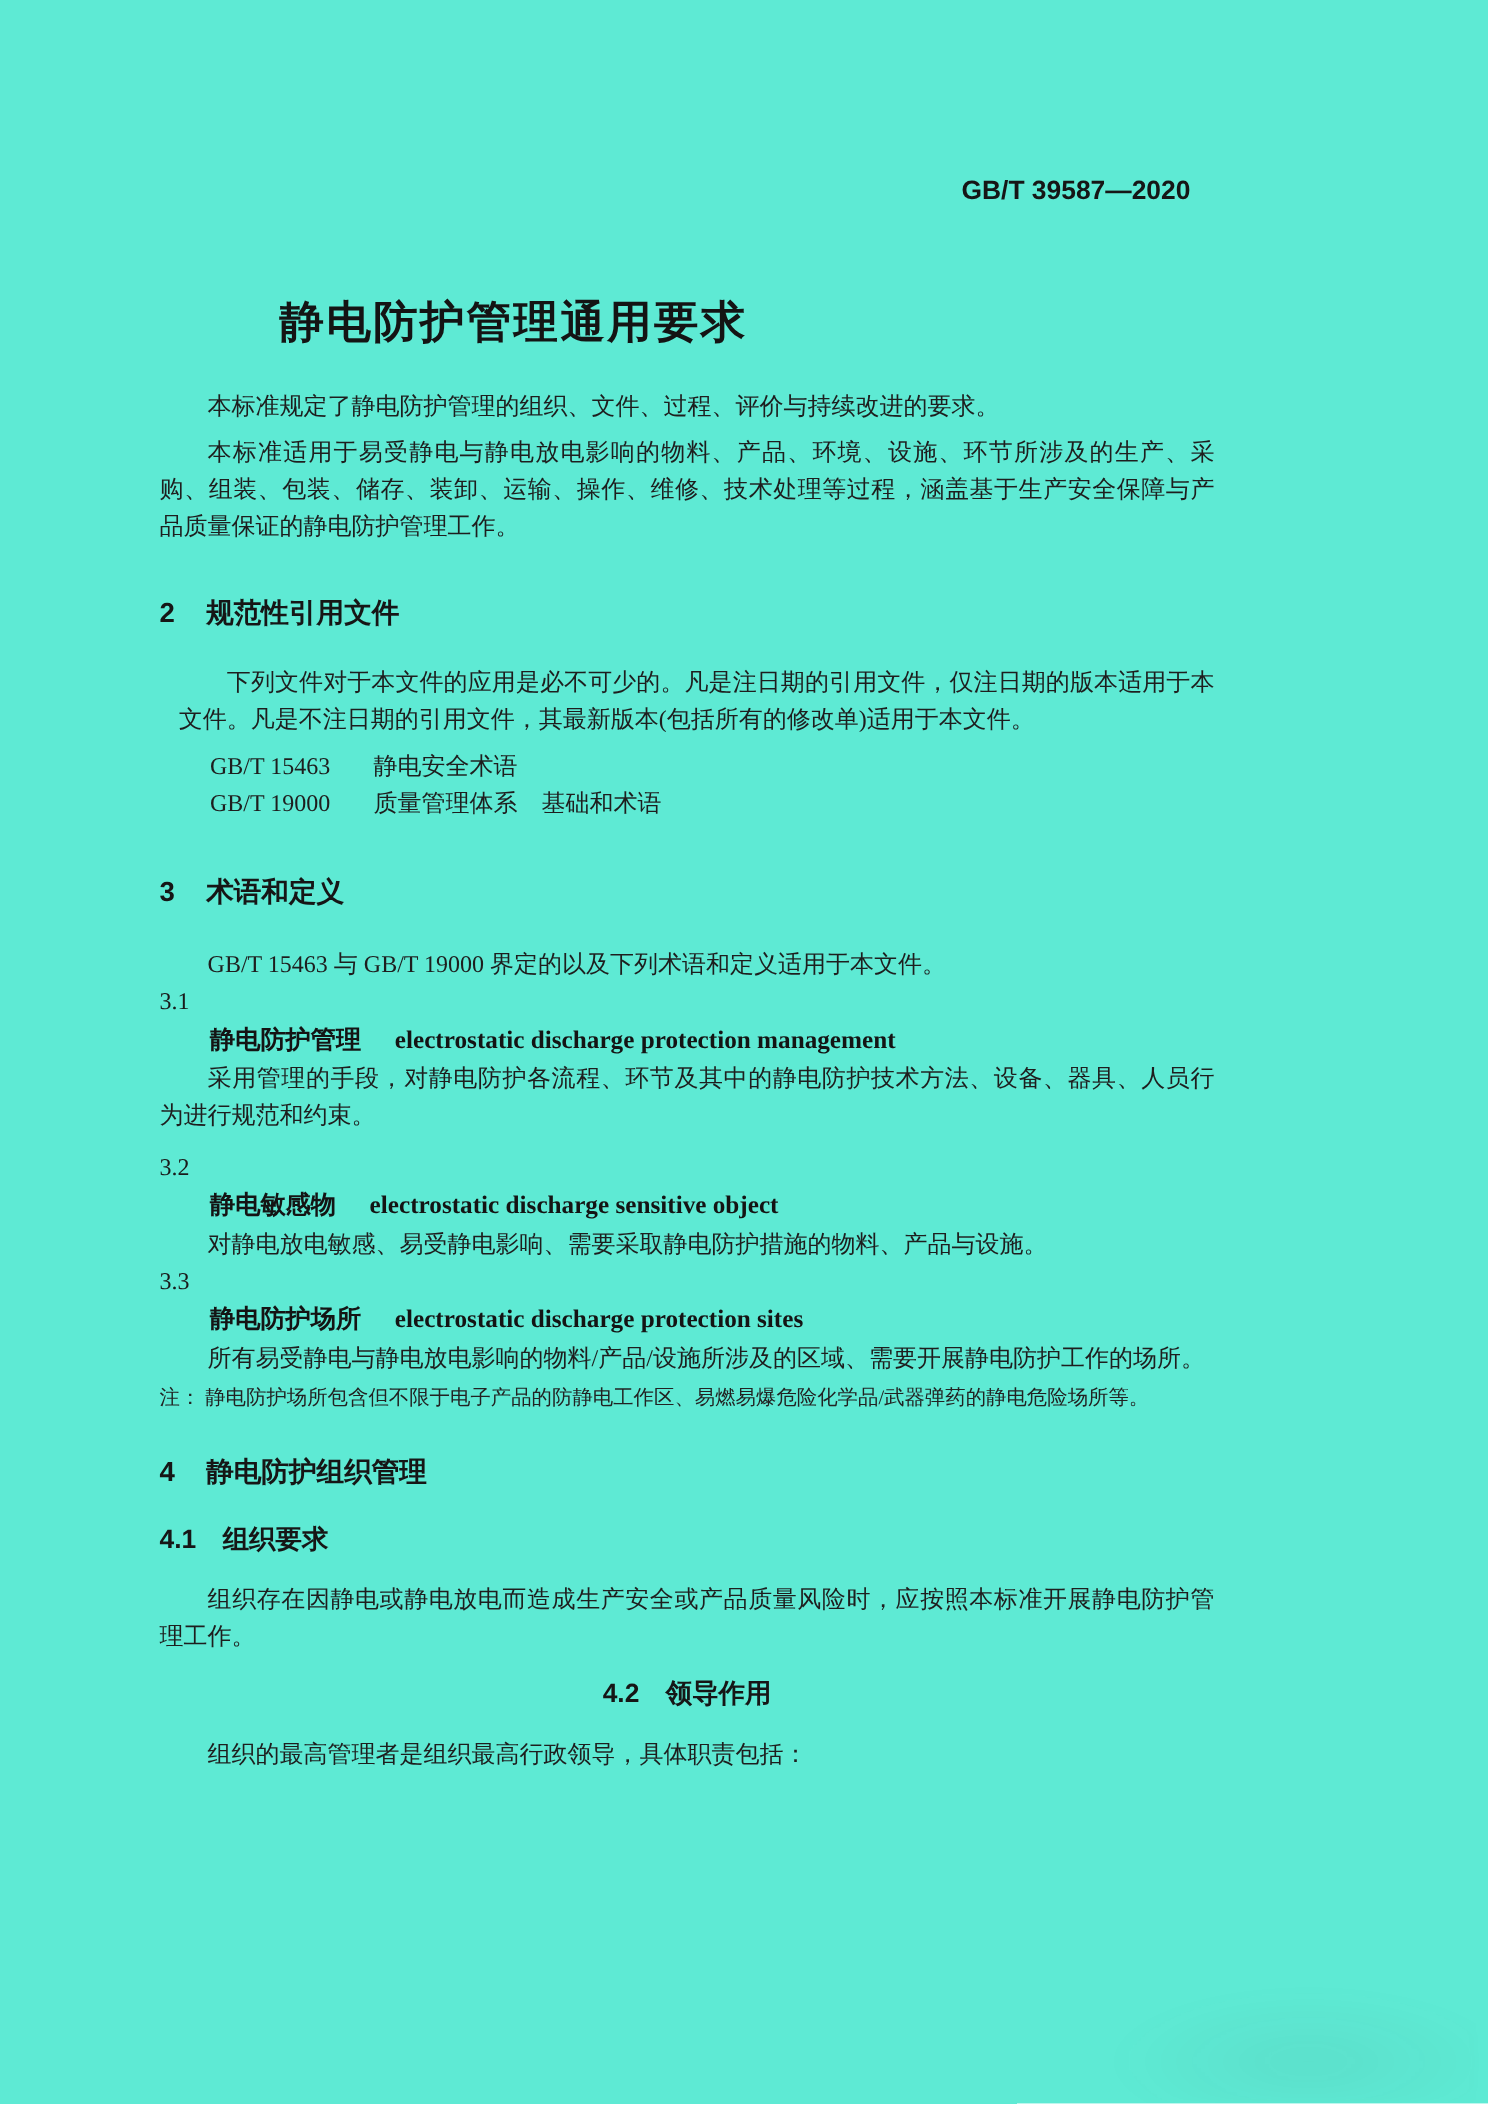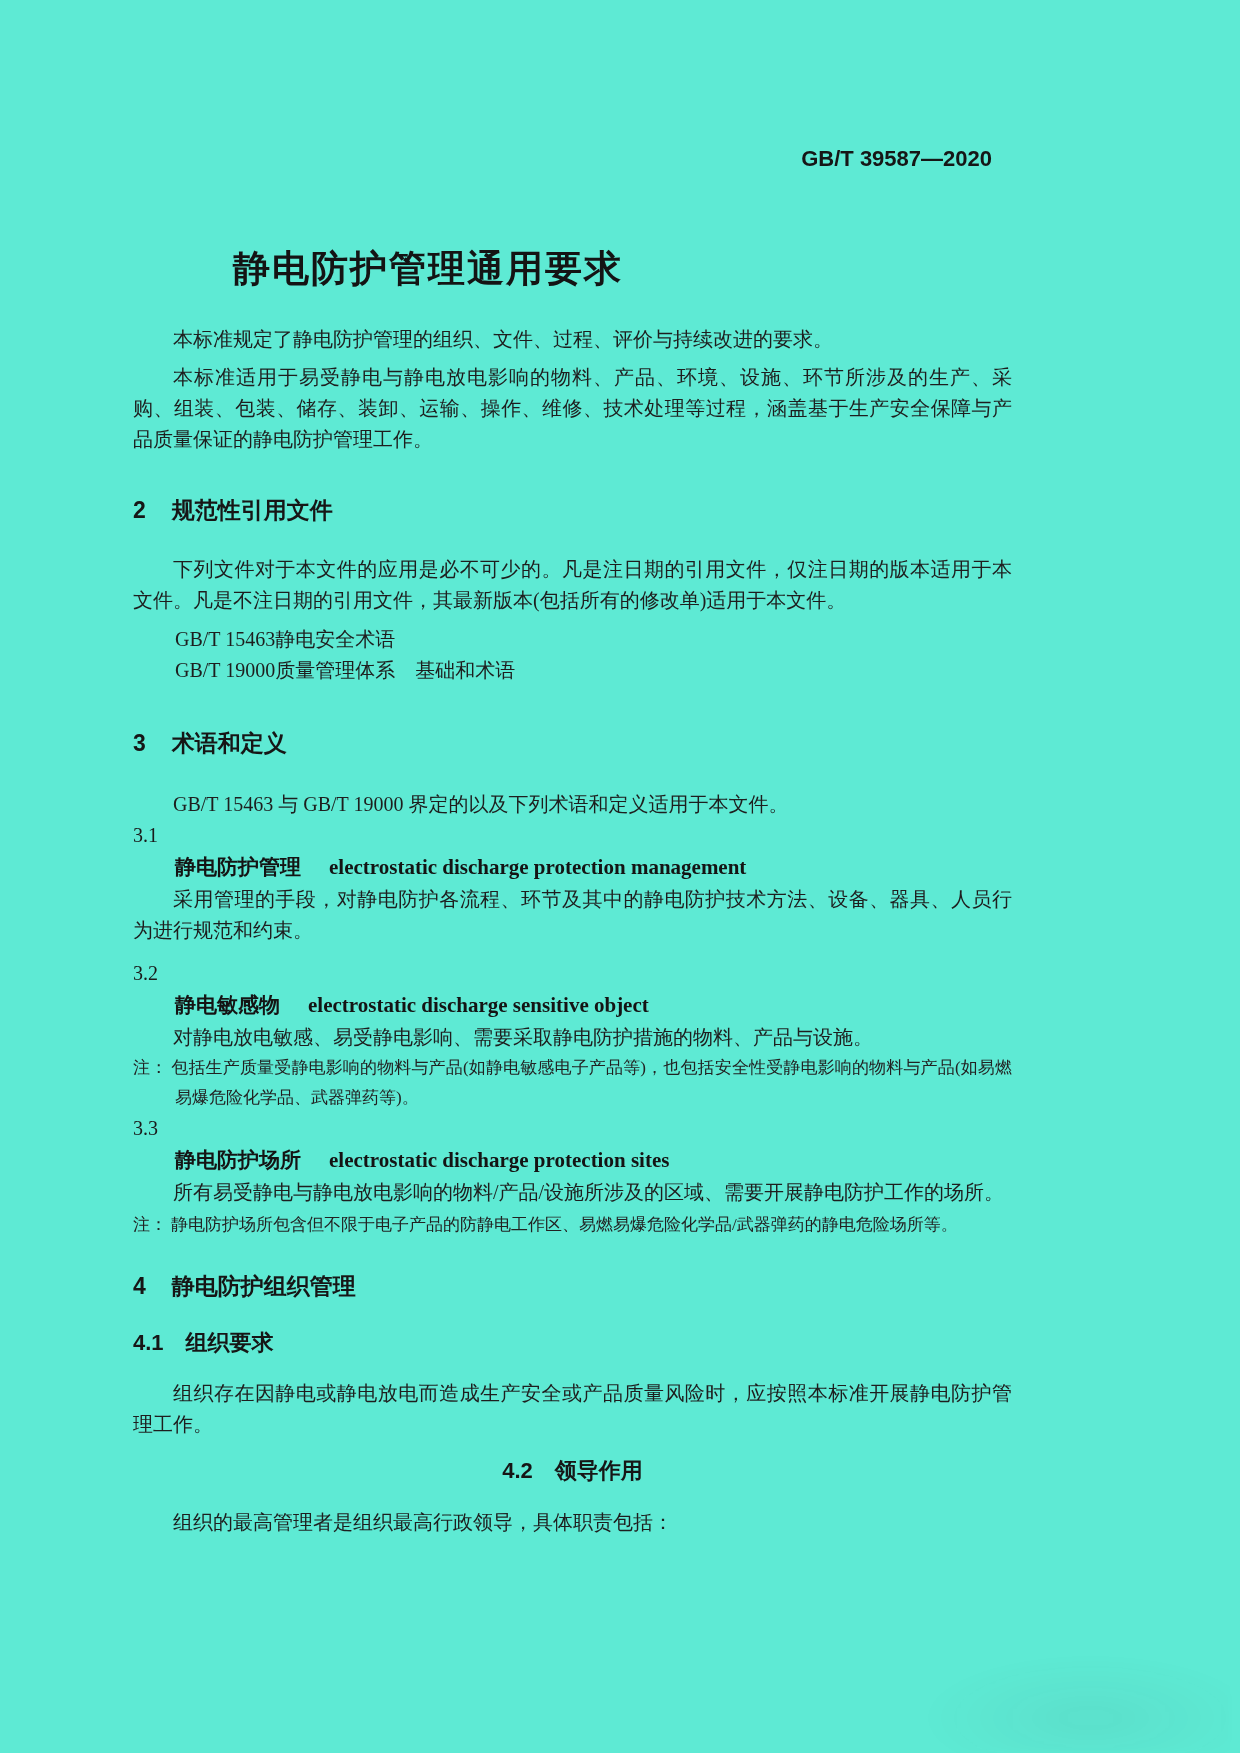--- a/index.html
+++ b/index.html
@@ -53,21 +53,21 @@
 
   .para {
     margin:0;
     font-size:20px;
     line-height:31px;
     text-align:justify;
     text-indent:40px;
   }
 
   .ref-line { padding-left:42px; font-size:20px; line-height:31px; }
-  .ref-code { display:inline-block; }
+  .ref-code { display:inline-block; margin-right:36px; }
 
   .term-num {
     font-family:Liberation Serif, serif;
     font-size:20px;
     line-height:31px;
     color:#1a1a1a;
   }
   .term-line { padding-left:42px; line-height:31px; }
   .term-zh {
     font-family:"Liberation Sans","DejaVu Sans",sans-serif;
@@ -115,21 +115,21 @@
     <div class="doc-number">GB/T 39587—2020</div>
 
     <div class="doc-title">静电防护管理通用要求</div>
 
     <p class="para" style="margin-top:32px;">本标准规定了静电防护管理的组织、文件、过程、评价与持续改进的要求。</p>
     <p class="para" style="margin-top:7px;">本标准适用于易受静电与静电放电影响的物料、产品、环境、设施、环节所涉及的生产、采购、组装、包装、储存、装卸、运输、操作、维修、技术处理等过程，涵盖基于生产安全保障与产品质量保证的静电防护管理工作。</p>
 
     <h2 class="sec-head" style="margin:40px 0 0 0;">
       <span class="sec-num">2</span><span>规范性引用文件</span>
     </h2>
-    <p class="para" style="margin-top:29px;">下列文件对于本文件的应用是必不可少的。凡是注日期的引用文件，仅注日期的版本适用于本文件。凡是不注日期的引用文件，其最新版本(包括所有的修改单)适用于本文件。</p>
+    <p class="para" style="margin-top:29px;margin-left:16px;">下列文件对于本文件的应用是必不可少的。凡是注日期的引用文件，仅注日期的版本适用于本文件。凡是不注日期的引用文件，其最新版本(包括所有的修改单)适用于本文件。</p>
     <div class="ref-line" style="margin-top:8px;">
       <span class="ref-code">GB/T 15463</span><span>静电安全术语</span>
     </div>
     <div class="ref-line">
       <span class="ref-code">GB/T 19000</span><span>质量管理体系　基础和术语</span>
     </div>
 
     <h2 class="sec-head" style="margin:42px 0 0 0;">
       <span class="sec-num">3</span><span>术语和定义</span>
     </h2>
@@ -142,23 +142,20 @@
       </div>
       <p class="para">采用管理的手段，对静电防护各流程、环节及其中的静电防护技术方法、设备、器具、人员行为进行规范和约束。</p>
     </div>
 
     <div style="margin-top:12px;">
       <div class="term-num">3.2</div>
       <div class="term-line">
         <span class="term-zh">静电敏感物</span><span class="term-en">electrostatic discharge sensitive object</span>
       </div>
       <p class="para">对静电放电敏感、易受静电影响、需要采取静电防护措施的物料、产品与设施。</p>
-      <p class="note">
-        <span class="note-label">注：</span><span>包括生产质量受静电影响的物料与产品(如静电敏感电子产品等)，也包括安全性受静电影响的物料与产品(如易燃易爆危险化学品、武器弹药等)。</span>
-      </p>
     </div>
 
     <div>
       <div class="term-num">3.3</div>
       <div class="term-line">
         <span class="term-zh">静电防护场所</span><span class="term-en">electrostatic discharge protection sites</span>
       </div>
       <p class="para">所有易受静电与静电放电影响的物料/产品/设施所涉及的区域、需要开展静电防护工作的场所。</p>
       <p class="note" style="margin-top:2px;">
         <span class="note-label">注：</span><span>静电防护场所包含但不限于电子产品的防静电工作区、易燃易爆危险化学品/武器弹药的静电危险场所等。</span>

